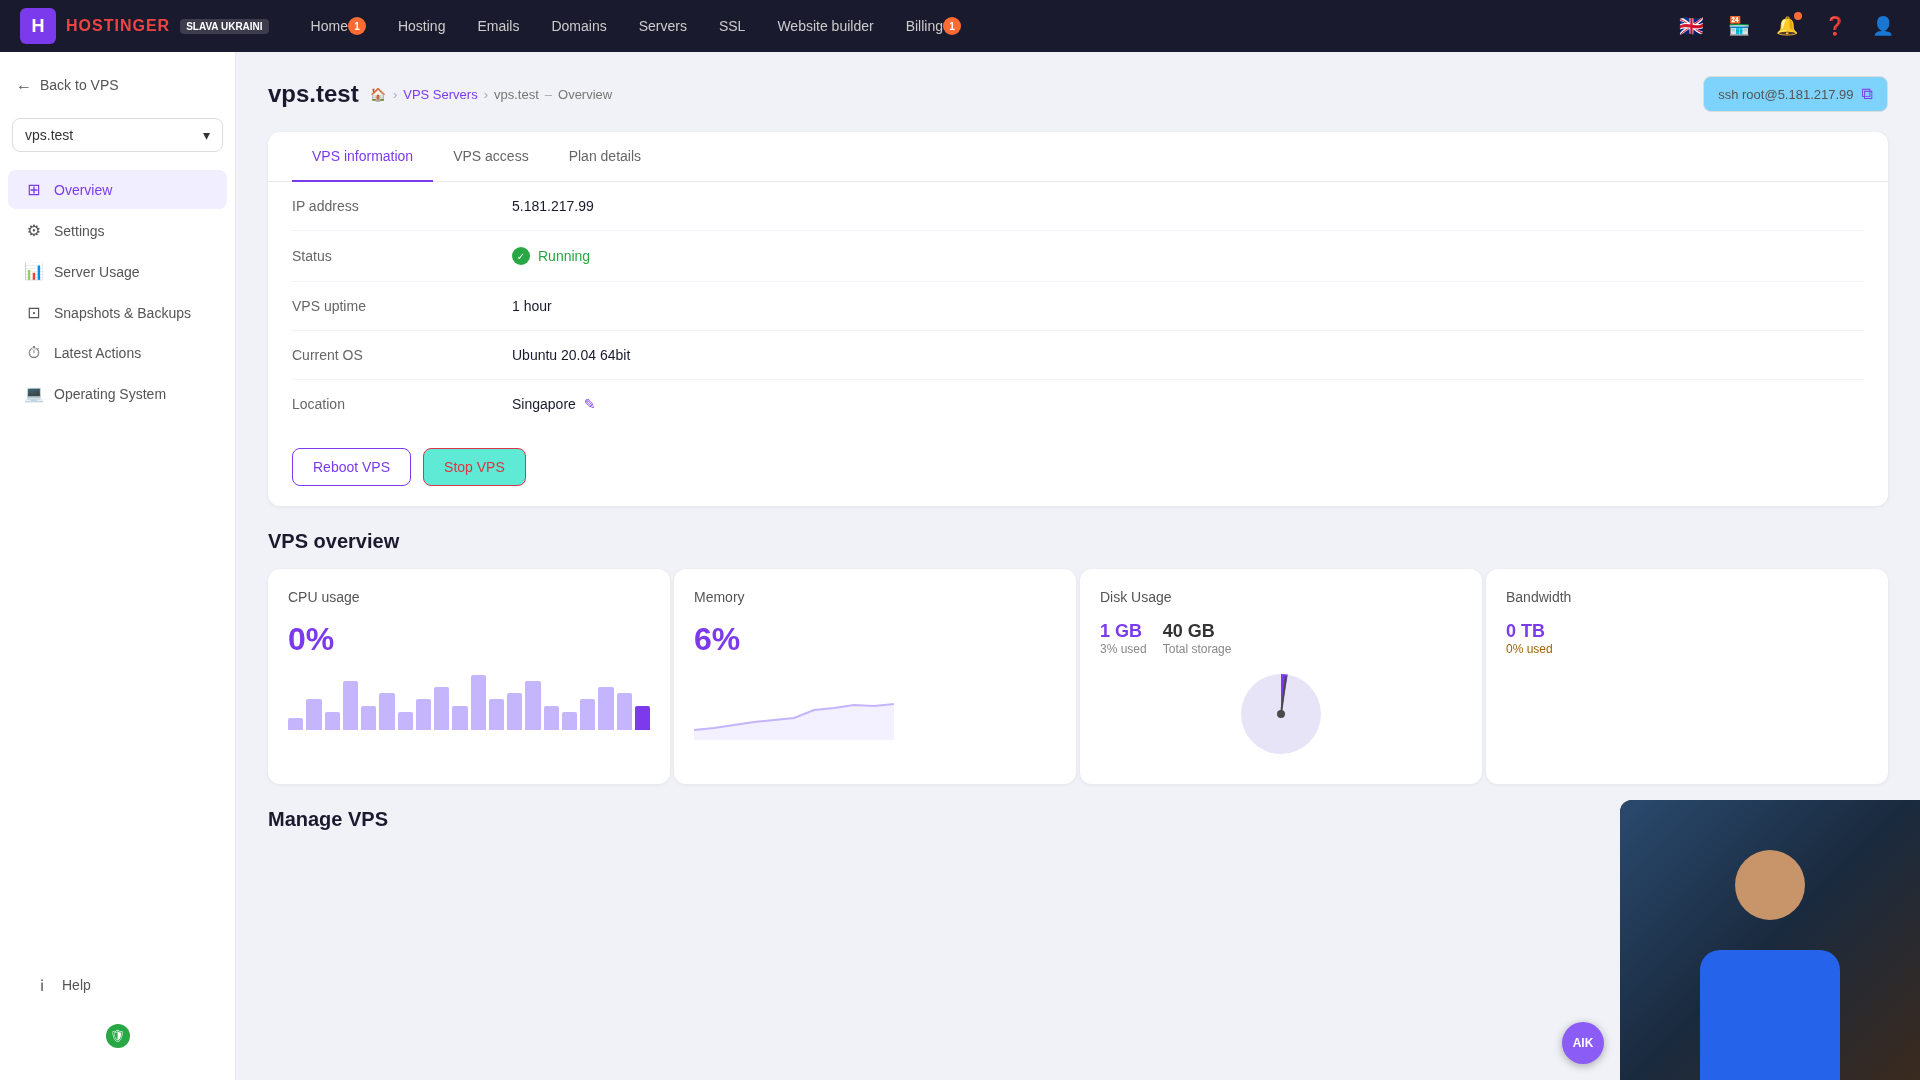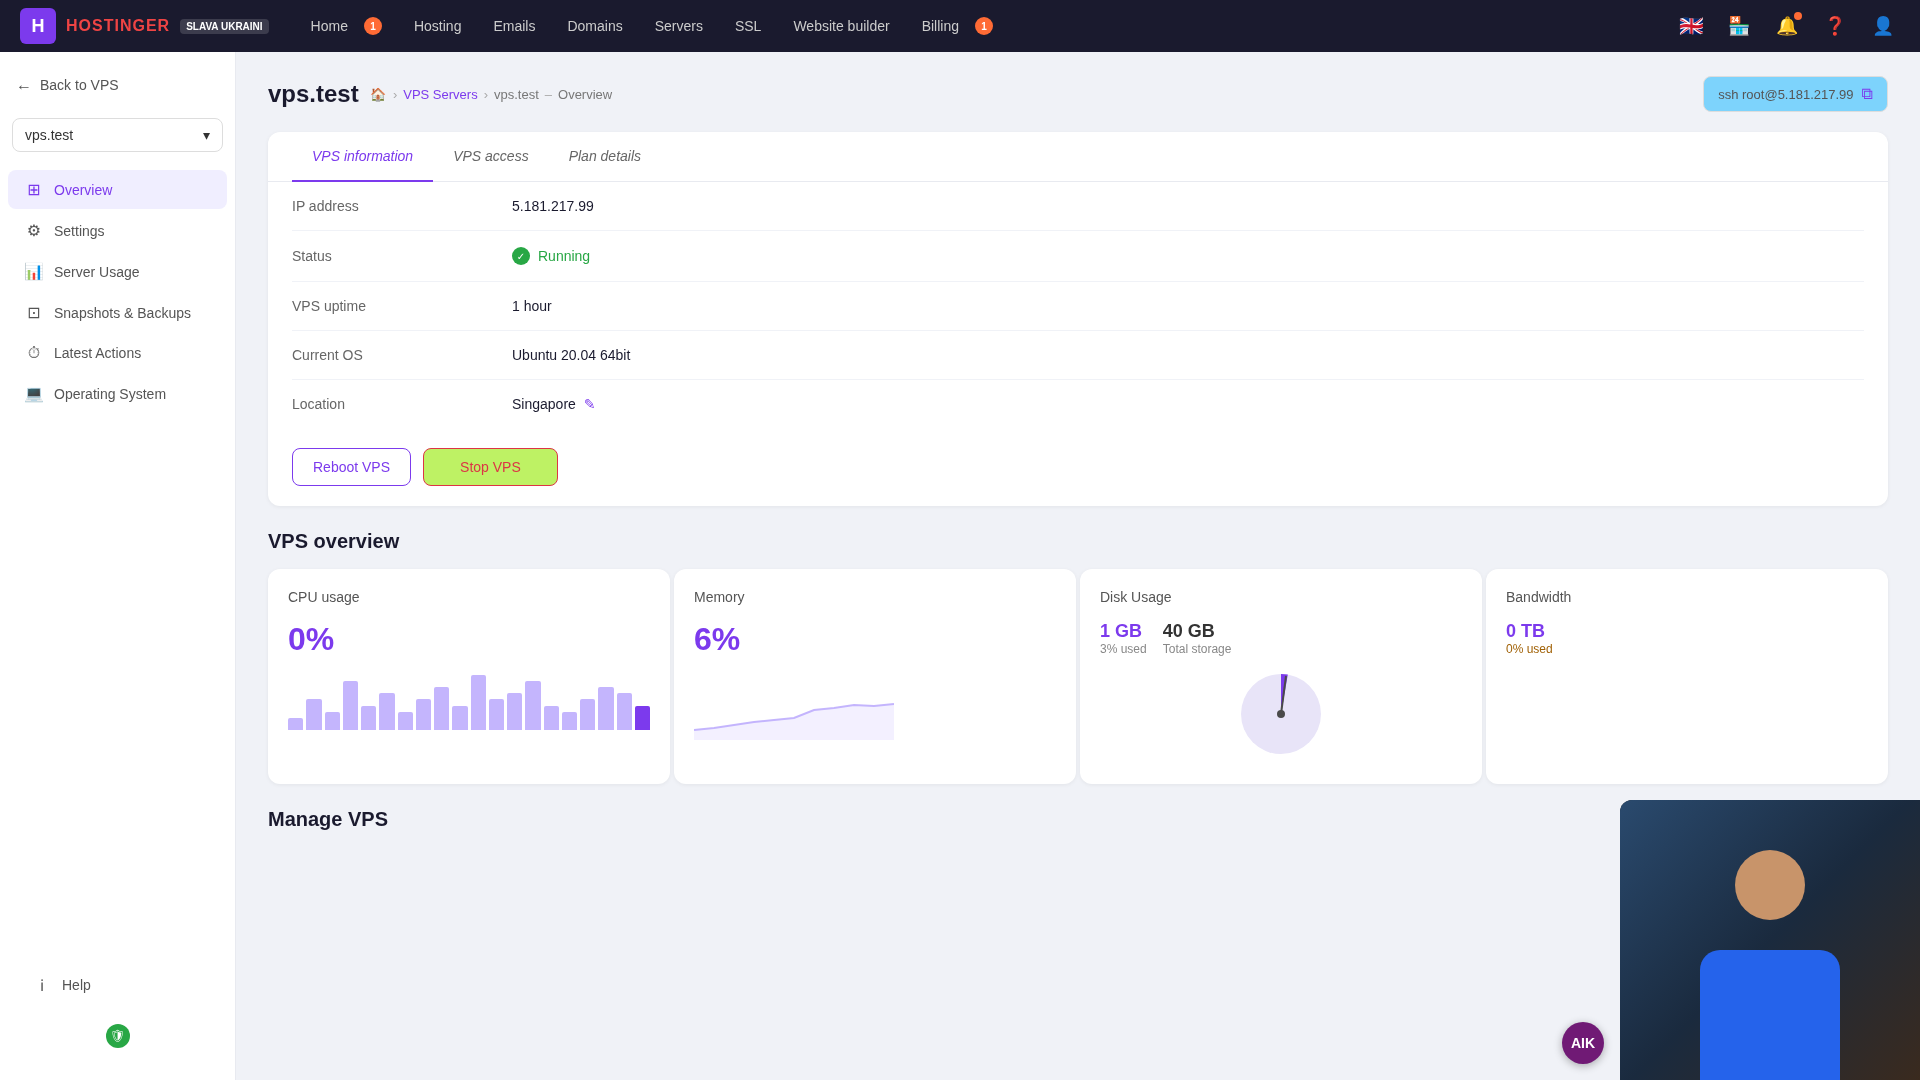--- a/index.html
+++ b/index.html
@@ -53,21 +53,21 @@
       flex: 1;
     }
     .nav-item {
       color: #ccc;
       padding: 6px 14px;
       border-radius: 6px;
       cursor: pointer;
       font-size: 14px;
       display: flex;
       align-items: center;
-      gap: 16px;
+      gap: 0;
       white-space: nowrap;
       justify-content: center;
     }
     .nav-badge {
       background: #ff6b35;
       color: white;
       border-radius: 50%;
       width: 18px;
       height: 18px;
       font-size: 10px;
@@ -238,21 +238,20 @@
       padding: 0 24px;
     }
     .tab {
       padding: 16px 20px;
       cursor: pointer;
       font-size: 14px;
       color: #666;
       border-bottom: 2px solid transparent;
       margin-bottom: -1px;
       font-weight: 500;
-      font-style: italic;
     }
     .tab.active { color: #7c3aed; border-bottom-color: #7c3aed; }
 
     
     .info-rows { padding: 0 24px; }
     .info-row {
       display: flex;
       align-items: center;
       padding: 16px 0;
       border-bottom: 1px solid #f0f2f7;
@@ -295,24 +294,24 @@
       background: white;
       border: 1px solid #7c3aed;
       color: #7c3aed;
       padding: 10px 20px;
       border-radius: 8px;
       cursor: pointer;
       font-size: 14px;
       font-weight: 500;
     }
     .btn-stop {
-      background: #bef264;
+      background: #5eead4;
       border: 1px solid #dc3545;
       color: #dc3545;
-      padding: 10px 36px;
+      padding: 10px 20px;
       border-radius: 8px;
       cursor: pointer;
       font-size: 14px;
       font-weight: 500;
     }
 
     
     .section-title {
       font-size: 20px;
       font-weight: 700;
@@ -433,29 +432,29 @@
       bottom: 0;
       left: 50%;
       transform: translateX(-50%);
     }
 
     
     .ai-badge {
       position: fixed;
       bottom: 16px;
       right: 316px;
-      background: #701a75;
+      background: #8b5cf6;
       color: white;
       border-radius: 50%;
       width: 42px;
       height: 42px;
       display: flex;
       align-items: center;
       justify-content: center;
-      font-size: 14px;
+      font-size: 12px;
       font-weight: 700;
       cursor: pointer;
       z-index: 101;
       box-shadow: 0 2px 8px rgba(0,0,0,0.3);
     }
   </style>
 </head>
 <body>
 
 <nav class="top-nav">

